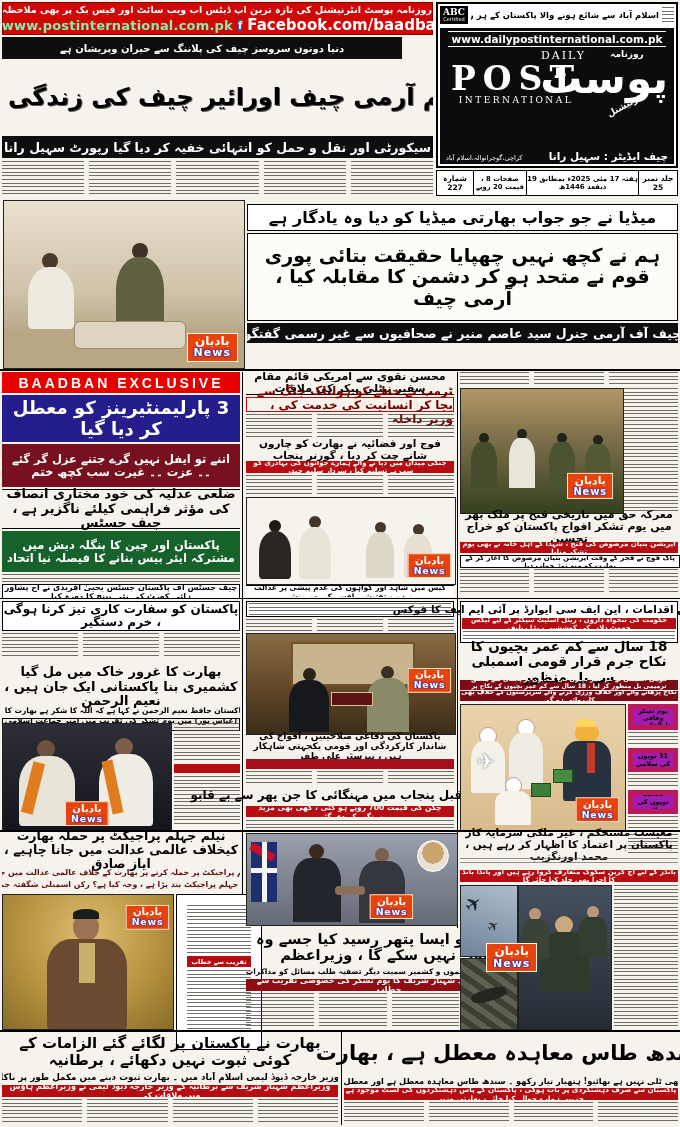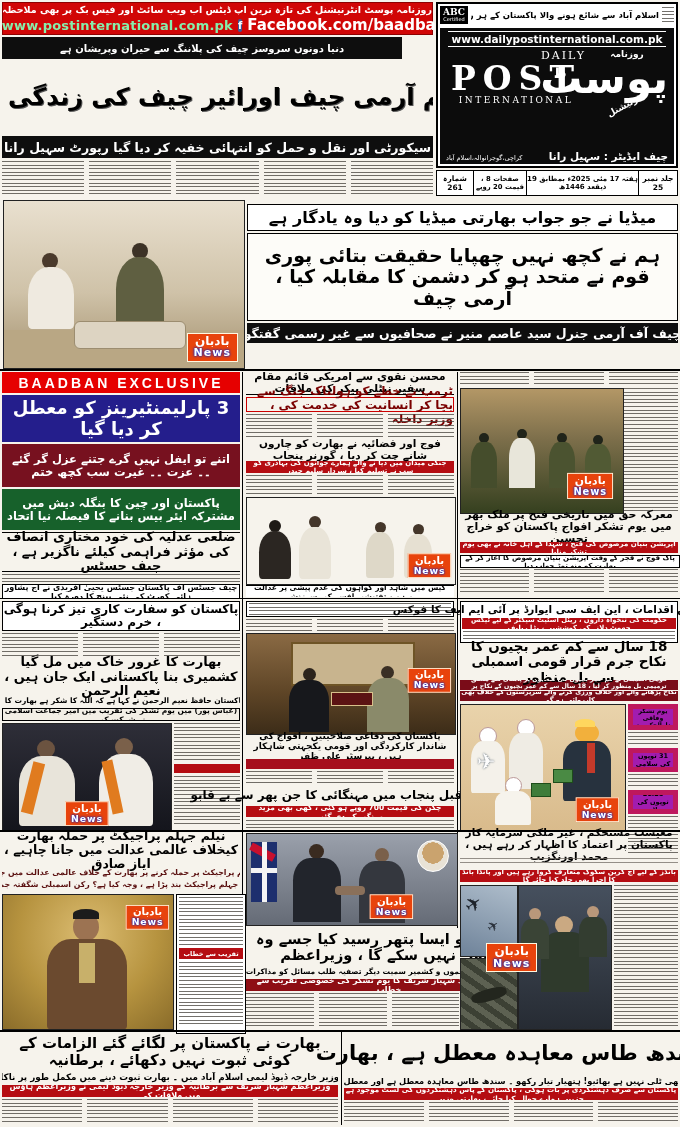--- a/index.html
+++ b/index.html
@@ -96,21 +96,21 @@
       <i class="gk"></i>
       <i class="gk"></i>
       <i class="gk"></i>
       <i class="gk"></i>
   </div>
 
   <div class="abs" style="left:436px;top:170px;width:242px;height:26px;border:1.5px solid #000;background:#fff;display:flex;align-items:stretch;">
     <span style="width:38px;border-left:1px solid #000;font-size:7.5px;font-weight:bold;display:flex;align-items:center;justify-content:center;text-align:center;">جلد نمبر 25</span>
     <span style="flex:1;border-left:1px solid #000;font-size:7px;font-weight:bold;display:flex;align-items:center;justify-content:center;text-align:center;overflow:hidden;">ہفتہ 17 مئی 2025ء بمطابق 19 ذیقعد 1446ھ</span>
     <span style="width:52px;border-left:1px solid #000;font-size:6.8px;font-weight:bold;display:flex;align-items:center;justify-content:center;text-align:center;">صفحات 8 ، قیمت 20 روپے</span>
-    <span style="width:36px;font-size:7.5px;font-weight:bold;display:flex;align-items:center;justify-content:center;text-align:center;">شمارہ 261</span>
+    <span style="width:36px;font-size:7.5px;font-weight:bold;display:flex;align-items:center;justify-content:center;text-align:center;">شمارہ 227</span>
   </div>
 
   <div class="ph" style="left:3px;top:200px;width:240px;height:167px;background:linear-gradient(180deg,#e9e0cf 0%,#cfc2a8 55%,#a4916f 100%);">
     <div class="fig" style="left:0;bottom:0;width:100%;height:38px;background:#b9a784;"></div>
     <div class="fig head" style="left:38px;top:52px;width:16px;height:16px;background:#4a3a2c;"></div>
     <div class="fig" style="left:24px;top:66px;width:46px;height:62px;background:#efeae0;border-radius:45% 45% 8% 8%;"></div>
     <div class="fig head" style="left:128px;top:42px;width:16px;height:16px;background:#3c3226;"></div>
     <div class="fig" style="left:112px;top:56px;width:48px;height:72px;background:#5f5f41;border-radius:45% 45% 8% 8%;"></div>
     <div class="fig" style="left:70px;top:120px;width:110px;height:26px;background:#ddd4c2;border-radius:6px;border:1px solid #9c8d70;"></div>
     <div class="wm" style="right:6px;bottom:6px;">
@@ -124,22 +124,22 @@
     <div class="hl" style="height:86px;font-size:19px;border:1.5px solid #000;margin-top:2px;background:#fdfcf8;padding:0 6px;">ہم نے کچھ نہیں چھپایا حقیقت بتائی پوری قوم نے متحد ہو کر دشمن کا مقابلہ کیا ، آرمی چیف</div>
     <div class="bs" style="height:20px;font-size:12.5px;margin-top:2px;">چیف آف آرمی جنرل سید عاصم منیر نے صحافیوں سے غیر رسمی گفتگو</div>
   </div>
 
   <div class="abs hline" style="left:0;top:369px;width:680px;height:2px;"></div>
 
   <div class="abs" style="left:2px;top:372px;width:238px;height:224px;">
     <div style="height:21px;background:#e60000;color:#fff;font-weight:bold;font-size:14px;letter-spacing:3px;display:flex;align-items:center;justify-content:center;font-family:'Liberation Sans',sans-serif;">BAADBAN EXCLUSIVE</div>
     <div class="hl" style="height:47px;margin-top:2px;background:#241e8c;color:#fff;font-size:18px;">3 پارلیمنٹیرینز کو معطل کر دیا گیا</div>
     <div class="hl" style="height:43px;margin-top:2px;background:#77111f;color:#fff;font-size:11.5px;padding:0 4px;">اتنے تو ایفل نہیں گرے جتنے عزل گر گئے ۔۔ عزت ۔۔ غیرت سب کچھ ختم</div>
+    <div class="hl" style="height:38px;margin-top:2px;border-top:1.5px solid #000;border-bottom:1.5px solid #000;font-size:13px;">ضلعی عدلیہ کی خود مختاری انصاف کی مؤثر فراہمی کیلئے ناگزیر ہے ، چیف جسٹس</div>
     <div class="hl" style="height:41px;margin-top:2px;background:#17612b;color:#fff;font-size:11.5px;padding:0 4px;">پاکستان اور چین کا بنگلہ دیش میں مشترکہ ایئر بیس بنانے کا فیصلہ نیا اتحاد</div>
-    <div class="hl" style="height:38px;margin-top:2px;border-top:1.5px solid #000;border-bottom:1.5px solid #000;font-size:13px;">ضلعی عدلیہ کی خود مختاری انصاف کی مؤثر فراہمی کیلئے ناگزیر ہے ، چیف جسٹس</div>
     <div class="gk" style="height:8px;margin-top:2px;"></div>
     <div class="ws" style="height:13px;margin-top:2px;font-size:8px;">چیف جسٹس آف پاکستان جسٹس یحییٰ آفریدی نے آج پشاور ہائی کورٹ کی نئی بینچ کا دورہ کیا</div>
   </div>
 
   <div class="abs" style="left:246px;top:372px;width:208px;height:224px;">
     <div class="hl" style="height:22px;font-size:11px;border-bottom:1px solid #000;">محسن نقوی سے امریکی قائم مقام سفیر نیٹلی بیکر کی ملاقات</div>
     <div style="height:13px;margin-top:2px;border:1px solid #c00;color:#7a0000;font-size:12px;font-weight:bold;display:flex;align-items:center;justify-content:center;">ٹرمپ نے خطے کو ہولناک جنگ سے بچا کر انسانیت کی خدمت کی ، وزیر داخلہ</div>
     <div class="cols" style="height:24px;margin-top:2px;">
       <i class="gk"></i>
         <i class="gk"></i>
@@ -204,21 +204,21 @@
   <div class="abs vline" style="left:457px;top:372px;width:1px;height:556px;"></div>
   <div class="abs hline" style="left:0;top:598px;width:680px;height:1px;"></div>
 
   <div class="abs" style="left:2px;top:601px;width:238px;height:228px;">
     <div class="box hl" style="height:28px;font-size:12px;">پاکستان کو سفارت کاری تیز کرنا ہوگی ، خرم دستگیر</div>
     <div class="cols" style="height:24px;margin-top:2px;">
       <i class="gk"></i>
         <i class="gk"></i>
         <i class="gk"></i>
     </div>
-    <div class="hl" style="height:36px;margin-top:2px;font-size:13px;">بھارت کا غرور خاک میں مل گیا کشمیری بنا پاکستانی ایک جان ہیں ، نعیم الرحمن</div>
+    <div class="hl" style="height:36px;margin-top:12px;font-size:13px;">بھارت کا غرور خاک میں مل گیا کشمیری بنا پاکستانی ایک جان ہیں ، نعیم الرحمن</div>
     <div class="hl" style="height:11px;margin-top:1px;font-size:7.5px;white-space:nowrap;overflow:hidden;">امیر جماعت اسلامی پاکستان حافظ نعیم الرحمن نے کہا ہے کہ اللہ کا شکر ہے بھارت کا غرور خاک میں مل گیا</div>
     <div class="ws" style="height:11px;margin-top:1px;font-size:7.5px;background:#f3efe6;">(عباس پور) میں یوم تشکر کی تقریب میں امیر جماعت اسلامی نے شرکت کی</div>
     <div class="ph" style="left:0;top:122px;width:168px;height:106px;background:linear-gradient(180deg,#2e2e38 0%,#14151c 100%);">
       <div class="fig head" style="left:34px;top:16px;width:18px;height:18px;background:#6b5340;"></div>
       <div class="fig" style="left:16px;top:32px;width:56px;height:70px;background:#e8e4da;border-radius:40% 40% 6% 6%;"></div>
       <div class="fig" style="left:24px;top:38px;width:12px;height:52px;background:#e07b1f;transform:rotate(14deg);"></div>
       <div class="fig head" style="left:112px;top:14px;width:18px;height:18px;background:#7a604a;"></div>
       <div class="fig" style="left:96px;top:30px;width:54px;height:72px;background:#f0ede6;border-radius:40% 40% 6% 6%;"></div>
       <div class="fig" style="left:104px;top:36px;width:11px;height:54px;background:#e07b1f;transform:rotate(-12deg);"></div>
       <div class="wm" style="left:50%;bottom:4px;transform:translateX(-50%) scale(.85);transform-origin:bottom center;">
@@ -313,21 +313,21 @@
     <div class="ph" style="left:0;top:61px;width:170px;height:134px;background:radial-gradient(circle at 50% 30%,#dcbd72 0%,#b6933f 55%,#8a6c2a 100%);">
       <div class="fig head" style="left:70px;top:18px;width:26px;height:28px;background:#9c7352;"></div>
       <div class="fig" style="left:70px;top:14px;width:26px;height:10px;background:#1c1c1c;border-radius:50% 50% 0 0;"></div>
       <div class="fig" style="left:44px;top:44px;width:80px;height:90px;background:#6b4a2f;border-radius:30% 30% 4% 4%;"></div>
       <div class="fig" style="left:76px;top:48px;width:16px;height:40px;background:#c8b06a;"></div>
       <div class="wm" style="right:4px;top:10px;transform:scale(.85);transform-origin:top right;">
         <span class="wmu">بادبان</span>
           <span class="wmn">News</span>
       </div>
     </div>
-    <div class="box" style="position:absolute;left:174px;top:61px;width:64px;height:134px;padding:2px;">
+    <div class="box" style="position:absolute;left:174px;top:61px;width:64px;height:134px;padding:10px;">
       <div class="gk" style="height:48px;"></div>
       <div class="rs" style="height:11px;margin:3px 0;font-size:6.5px;">تقریب سے خطاب</div>
       <div class="gk" style="height:62px;"></div>
     </div>
   </div>
 
   <div class="ph" style="left:246px;top:833px;width:210px;height:91px;background:linear-gradient(180deg,#9aa0ab 0%,#656b76 100%);">
     <div class="fig" style="left:4px;top:8px;width:26px;height:60px;background:#1d2f6e;"></div>
     <div class="fig" style="left:4px;top:8px;width:26px;height:8px;background:#c8102e;transform:rotate(28deg);transform-origin:left;"></div>
     <div class="fig" style="left:15px;top:8px;width:5px;height:60px;background:#f4f4f4;"></div>

